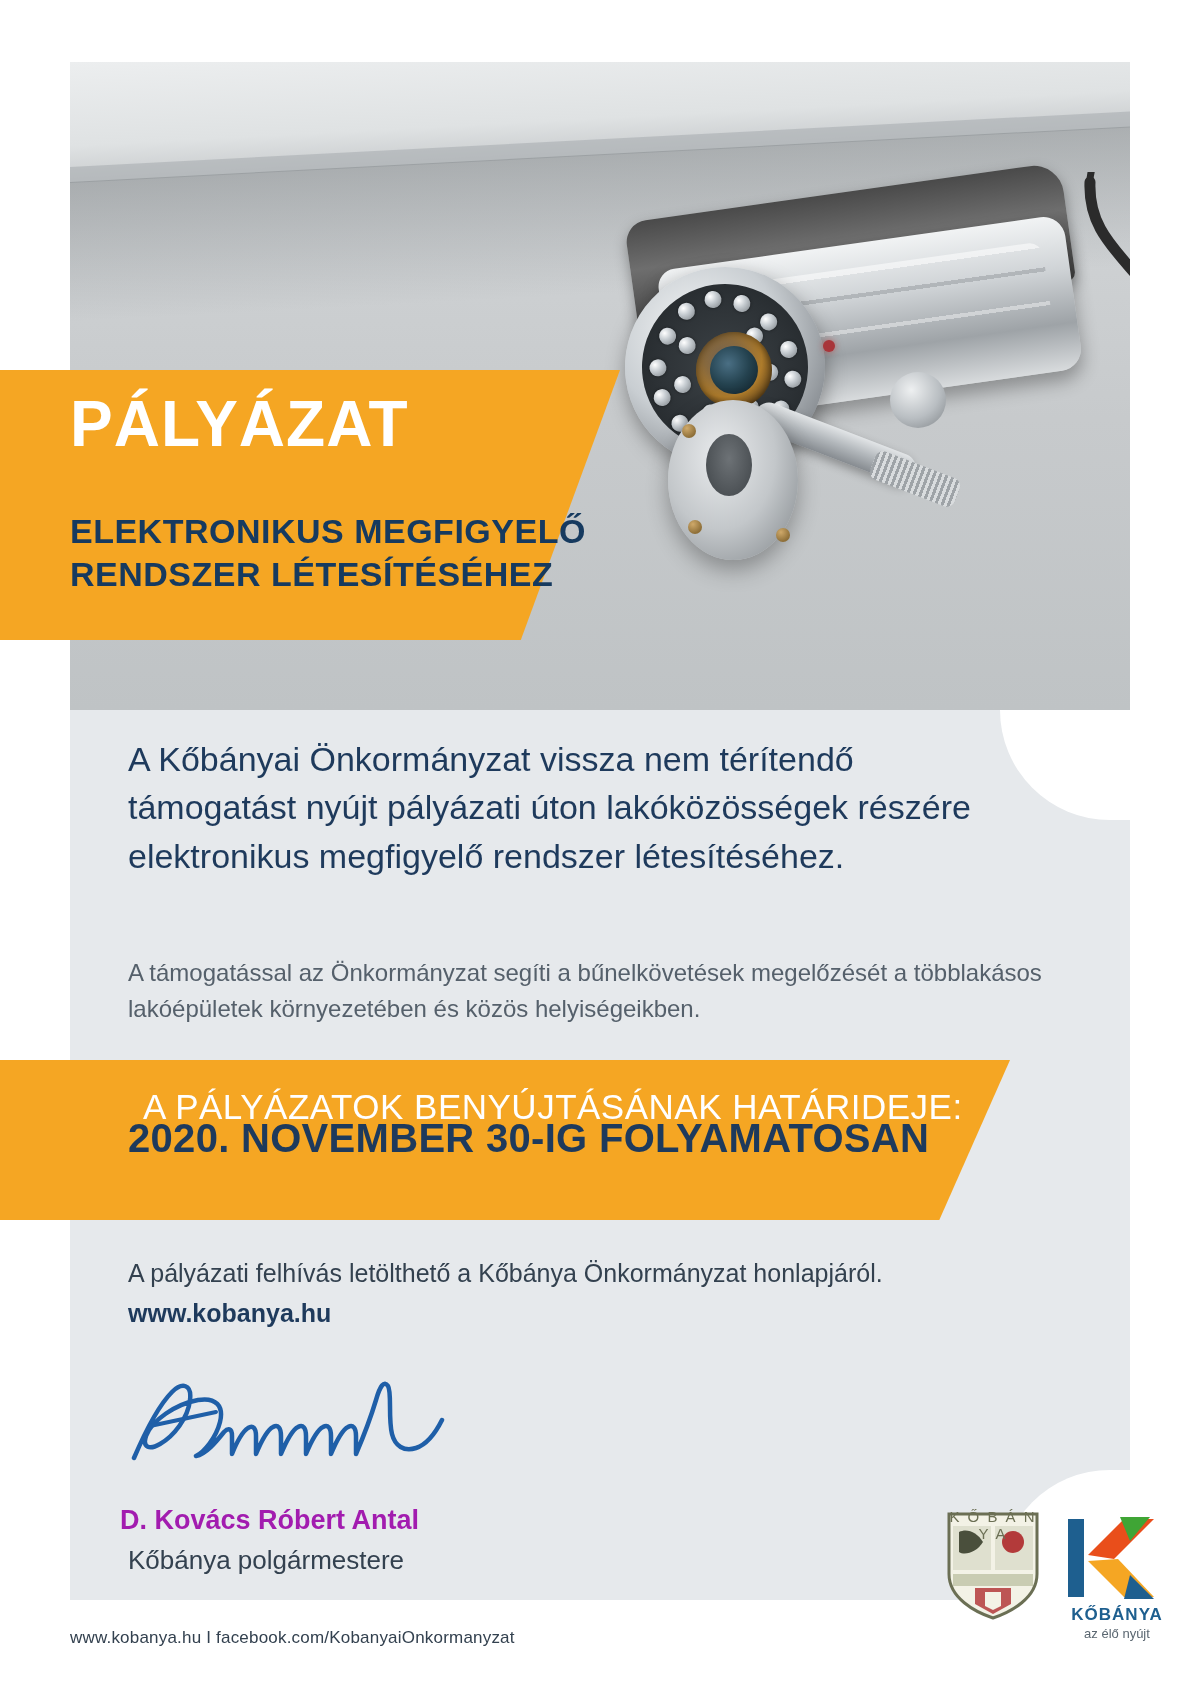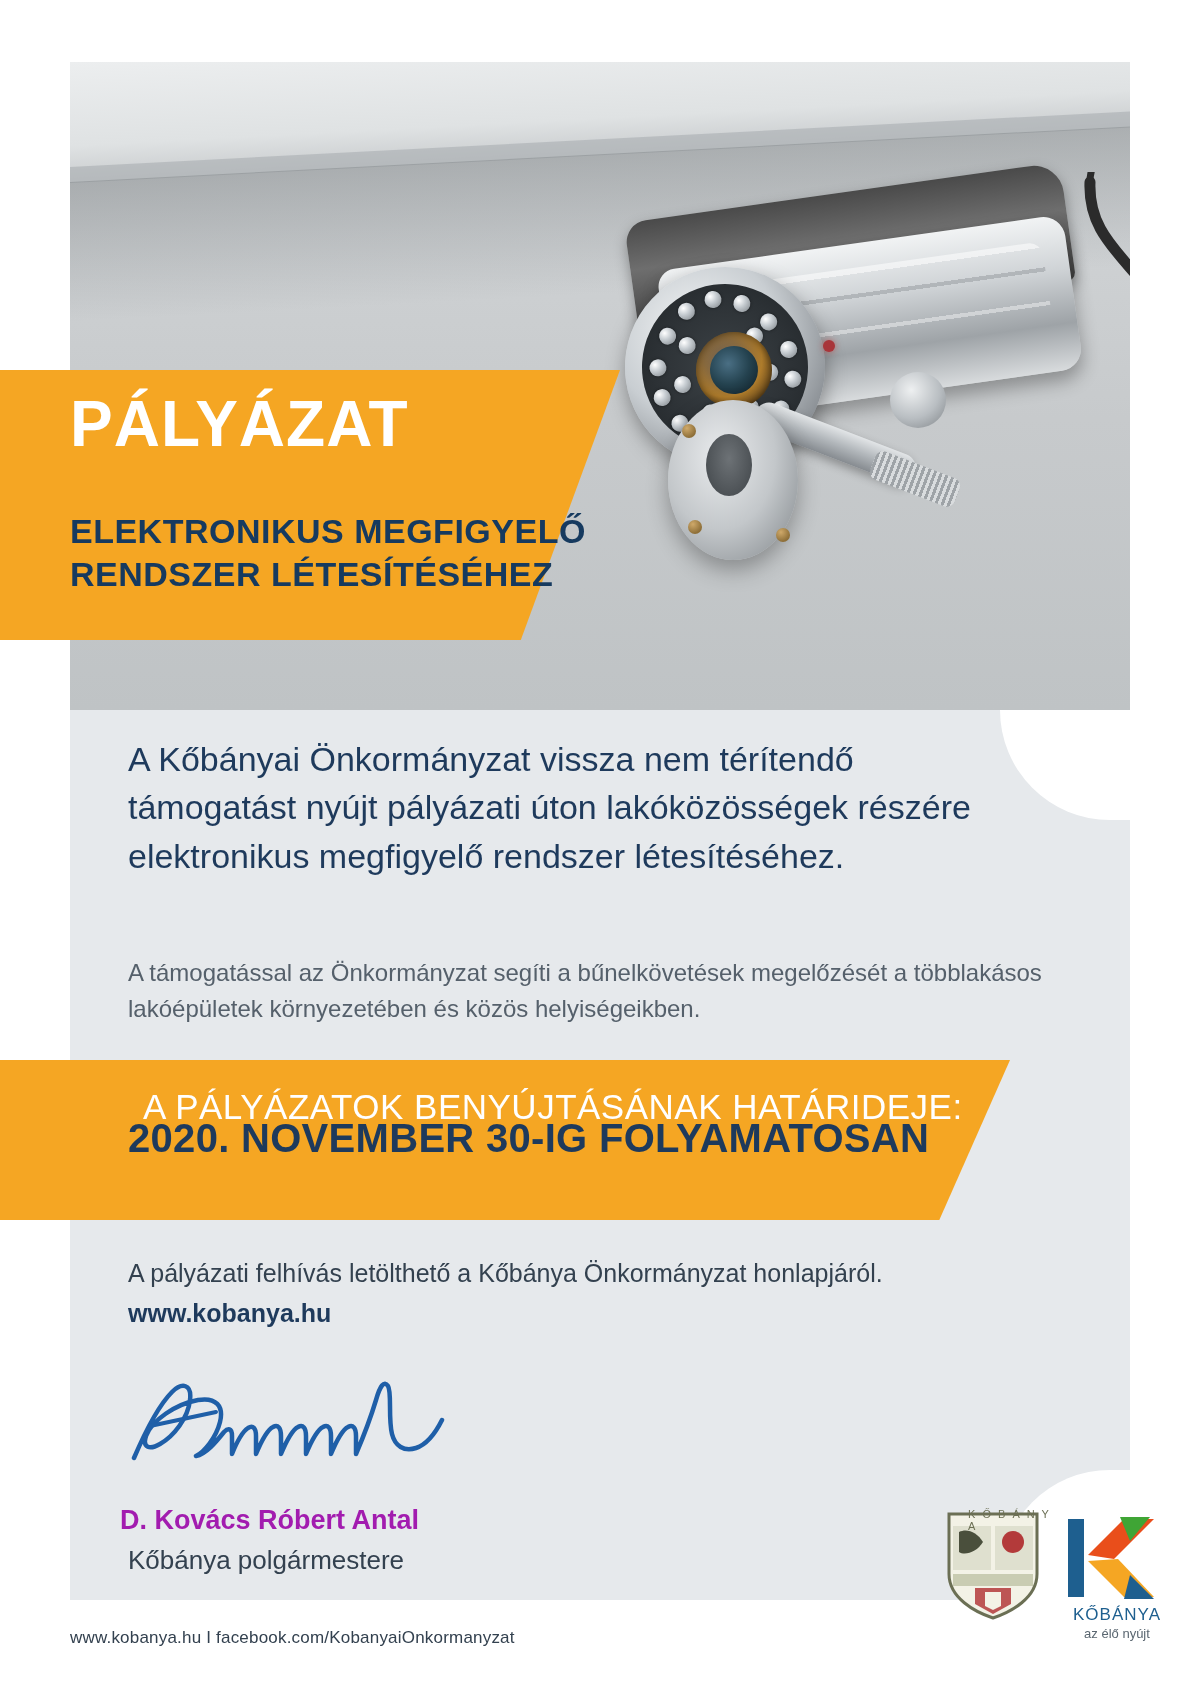--- a/index.html
+++ b/index.html
@@ -389,40 +389,40 @@
     height: 120px;
   }
   .kob-name {
     position: absolute;
     left: 1058px;
     top: 1605px;
     width: 118px;
     text-align: center;
     color: #1e5f8f;
     font-size: 17px;
-    font-weight: normal;
+    font-weight: bold;
     letter-spacing: 1px;
   }
   .kob-tag {
     position: absolute;
     left: 1058px;
     top: 1626px;
     width: 118px;
     text-align: center;
     color: #5a6670;
     font-size: 13px;
   }
   .crest-label {
     position: absolute;
-    left: 968px;
+    left: 945px;
     top: 1508px;
     width: 96px;
-    text-align: left;
+    text-align: center;
     color: #6b6f54;
-    font-size: 11px;
+    font-size: 15px;
     letter-spacing: 2px;
   }
 </style>
 </head>
 <body>
 
 <div class="poster">
 
   <div class="panel"></div>
   <div class="panel-notch"></div>

